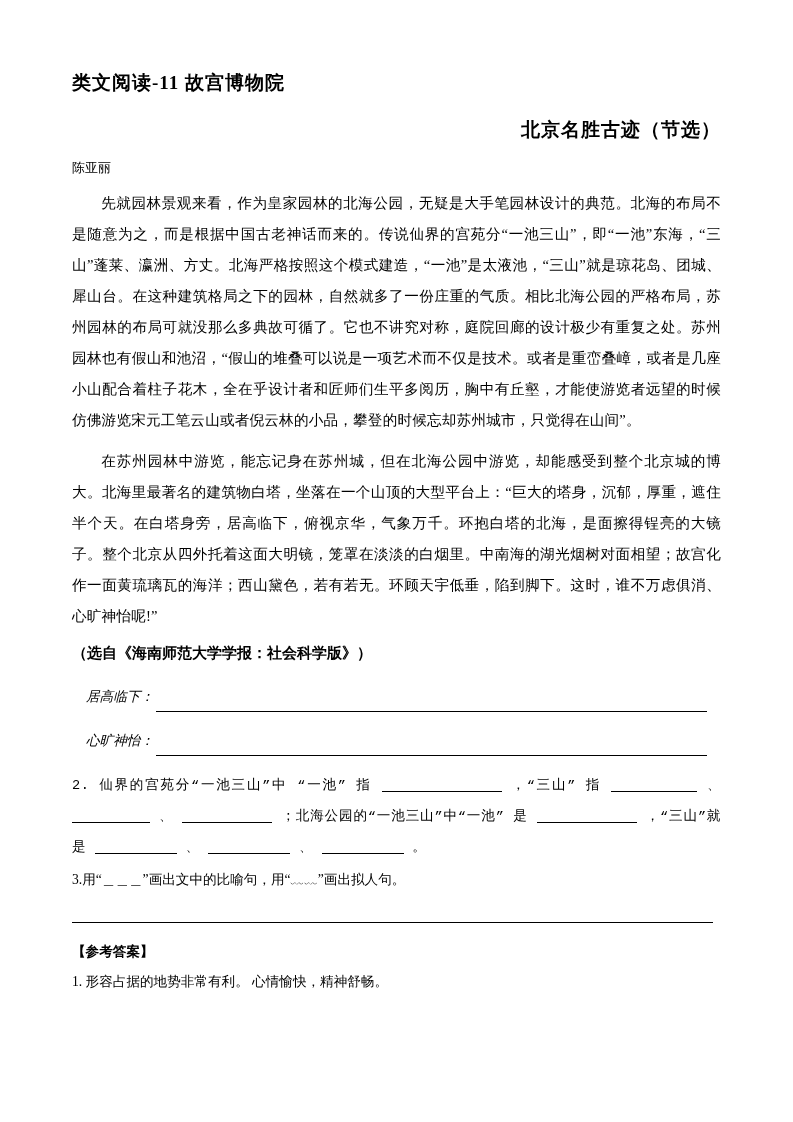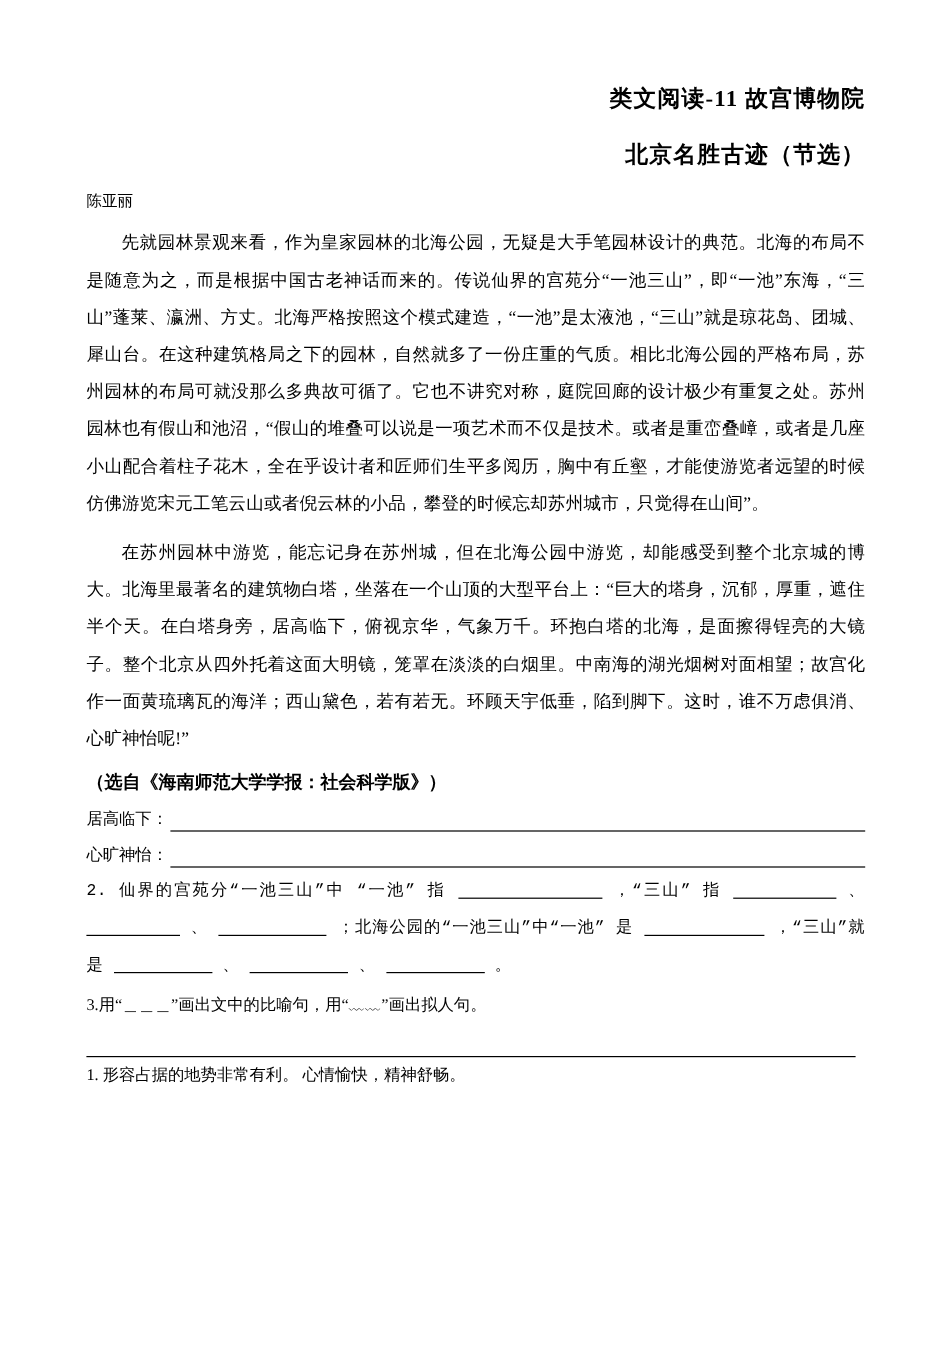--- a/index.html
+++ b/index.html
@@ -16,21 +16,21 @@
     overflow: hidden;
   }
   .page {
     width: 793px;
     height: 1122px;
     box-sizing: border-box;
     padding: 58px 72px 40px 72px;
     position: relative;
   }
   .title-main {
-    text-align: right;
+    text-align: left;
     font-size: 19px;
     font-weight: bold;
     letter-spacing: 1px;
     margin: 8px 0 0 0;
     line-height: 34px;
   }
   .title-sub {
     text-align: right;
     font-size: 19px;
     font-weight: bold;
@@ -62,24 +62,25 @@
   }
   .q {
     font-size: 13.6px;
     line-height: 30px;
     margin: 2px 0 0 0;
     text-align: justify;
     text-justify: inter-ideograph;
   }
   .q-line {
     display: flex;
-    align-items: center;
+    align-items: flex-end;
     font-size: 13.6px;
     line-height: 30px;
-    margin: 0;
+    margin: 14px;
+    font-style: italic;
   }
   .q-label {
     white-space: nowrap;
   }
   .fill {
     flex: 1;
     border-bottom: 1px solid #000;
     height: 18px;
     margin-left: 2px;
   }
@@ -169,16 +170,17 @@
     <span>、</span>
     <span class="blank b-w6"></span>
     <span>。</span>
   </div>
 
   <div class="q">3.用“＿＿＿”画出文中的比喻句，用“﹏﹏”画出拟人句。</div>
 
 
   <div class="answer-line"></div>
 
+  <div class="ans-head">【参考答案】</div>
 
   <div class="ans-1">1. 形容占据的地势非常有利。  心情愉快，精神舒畅。</div>
 
 </div>
 
 </body></html>

